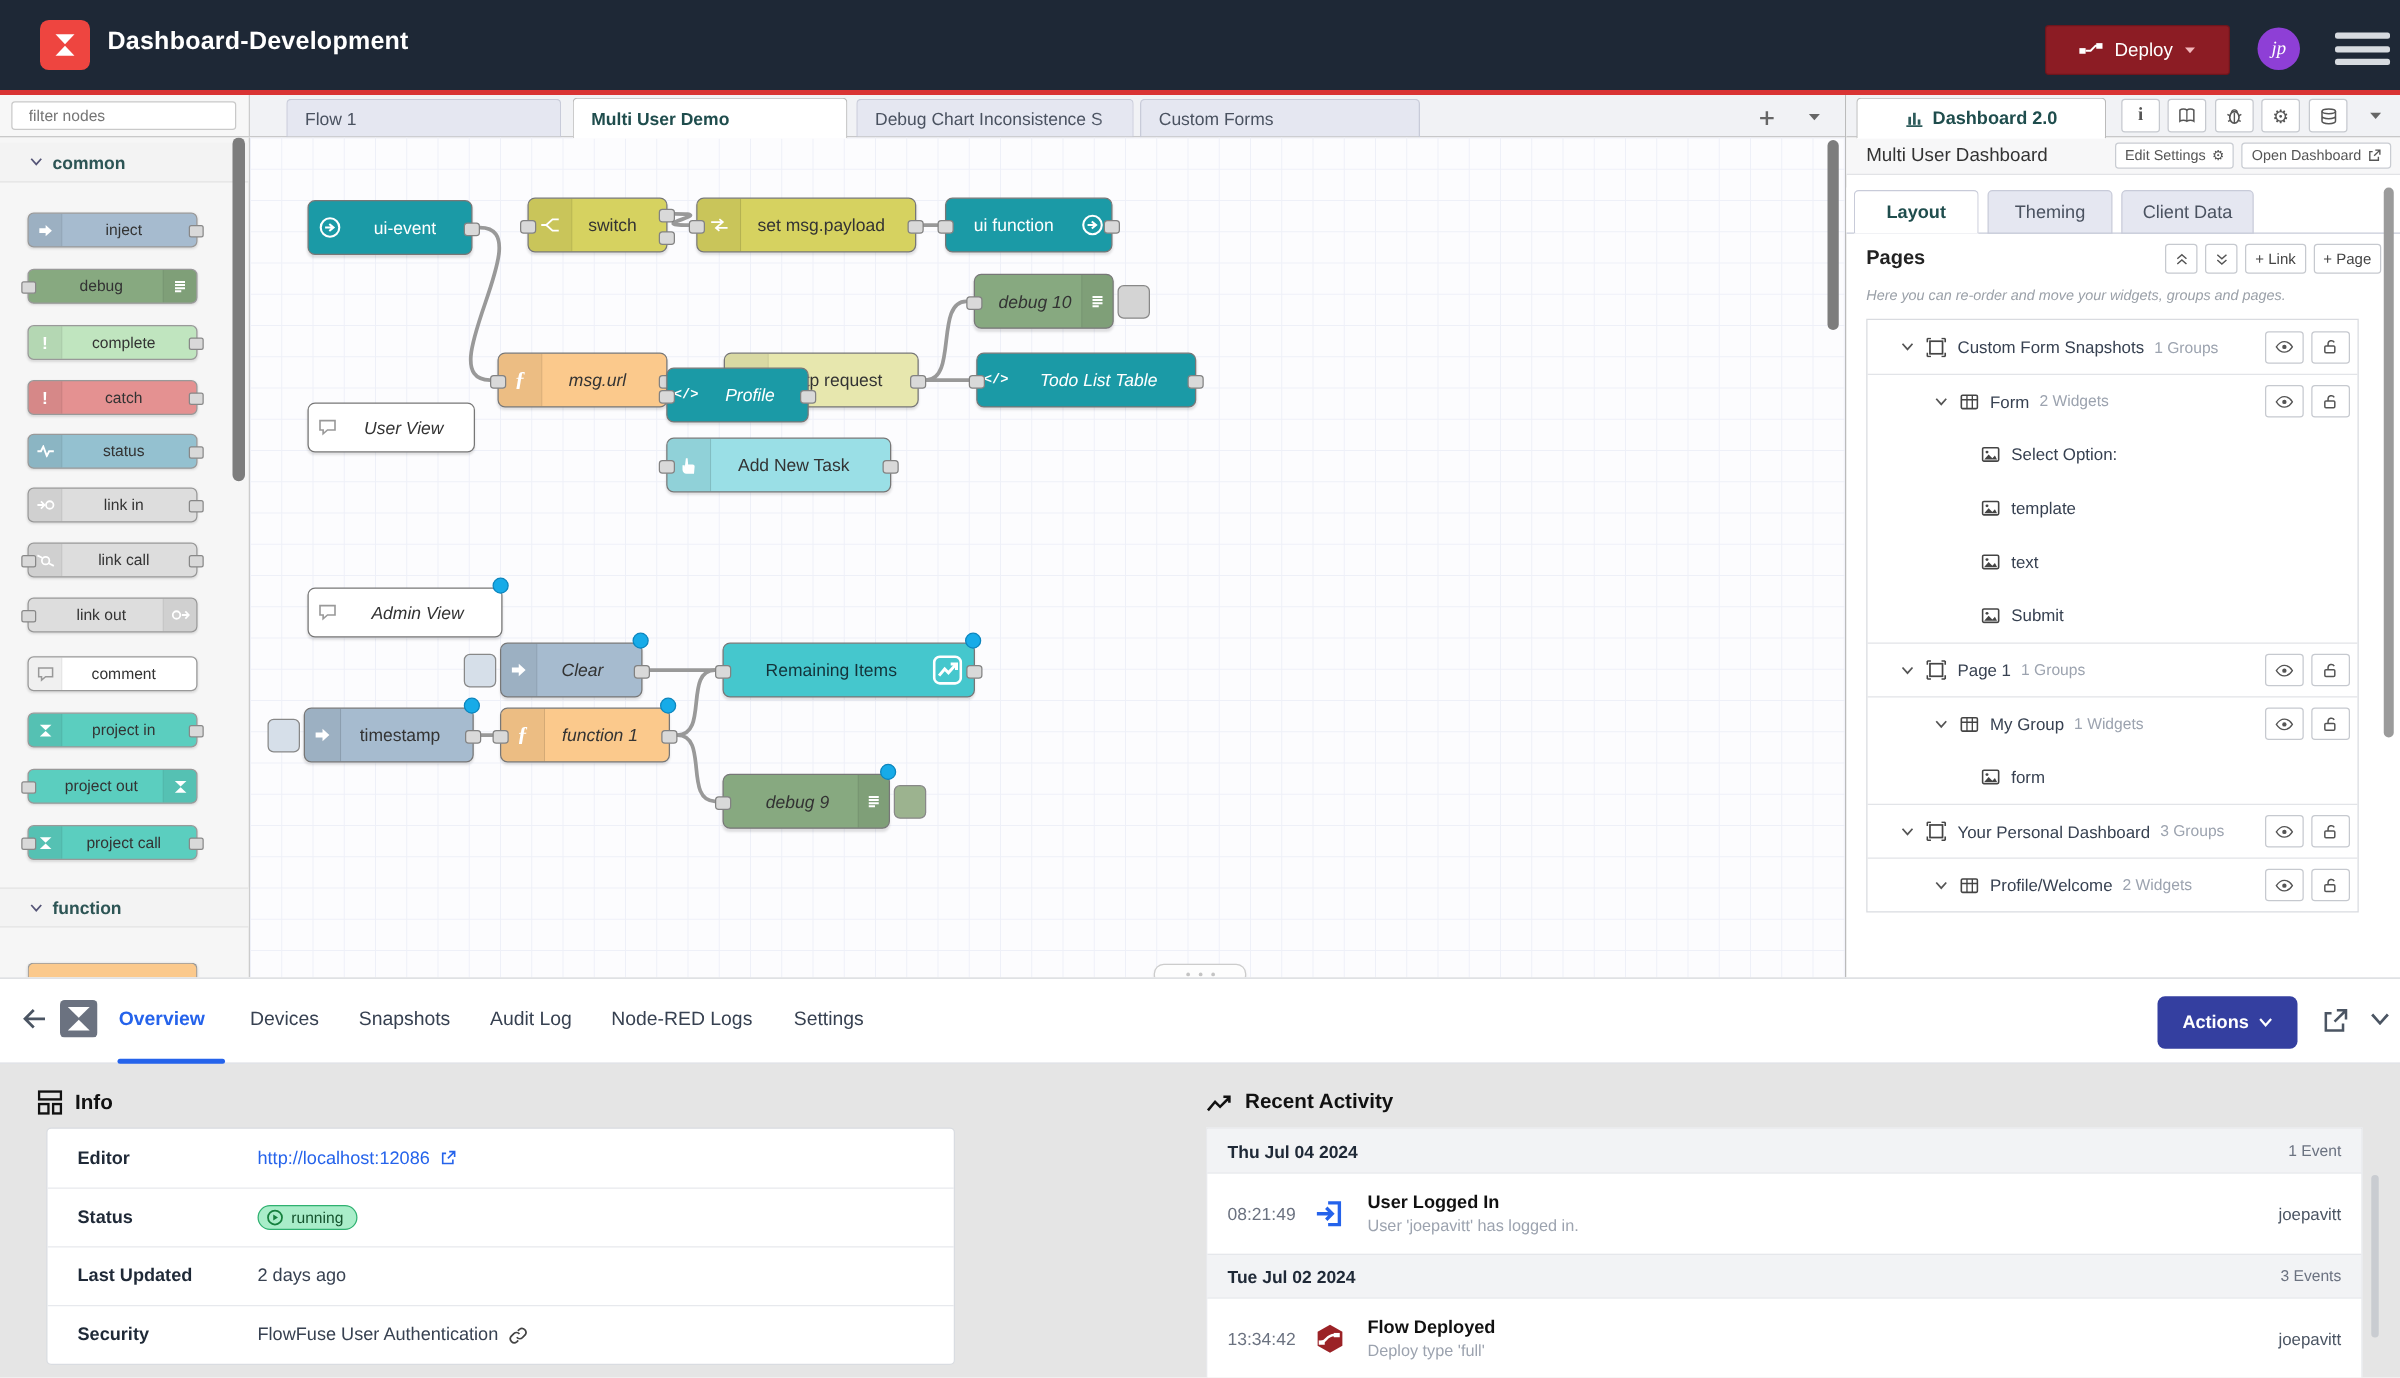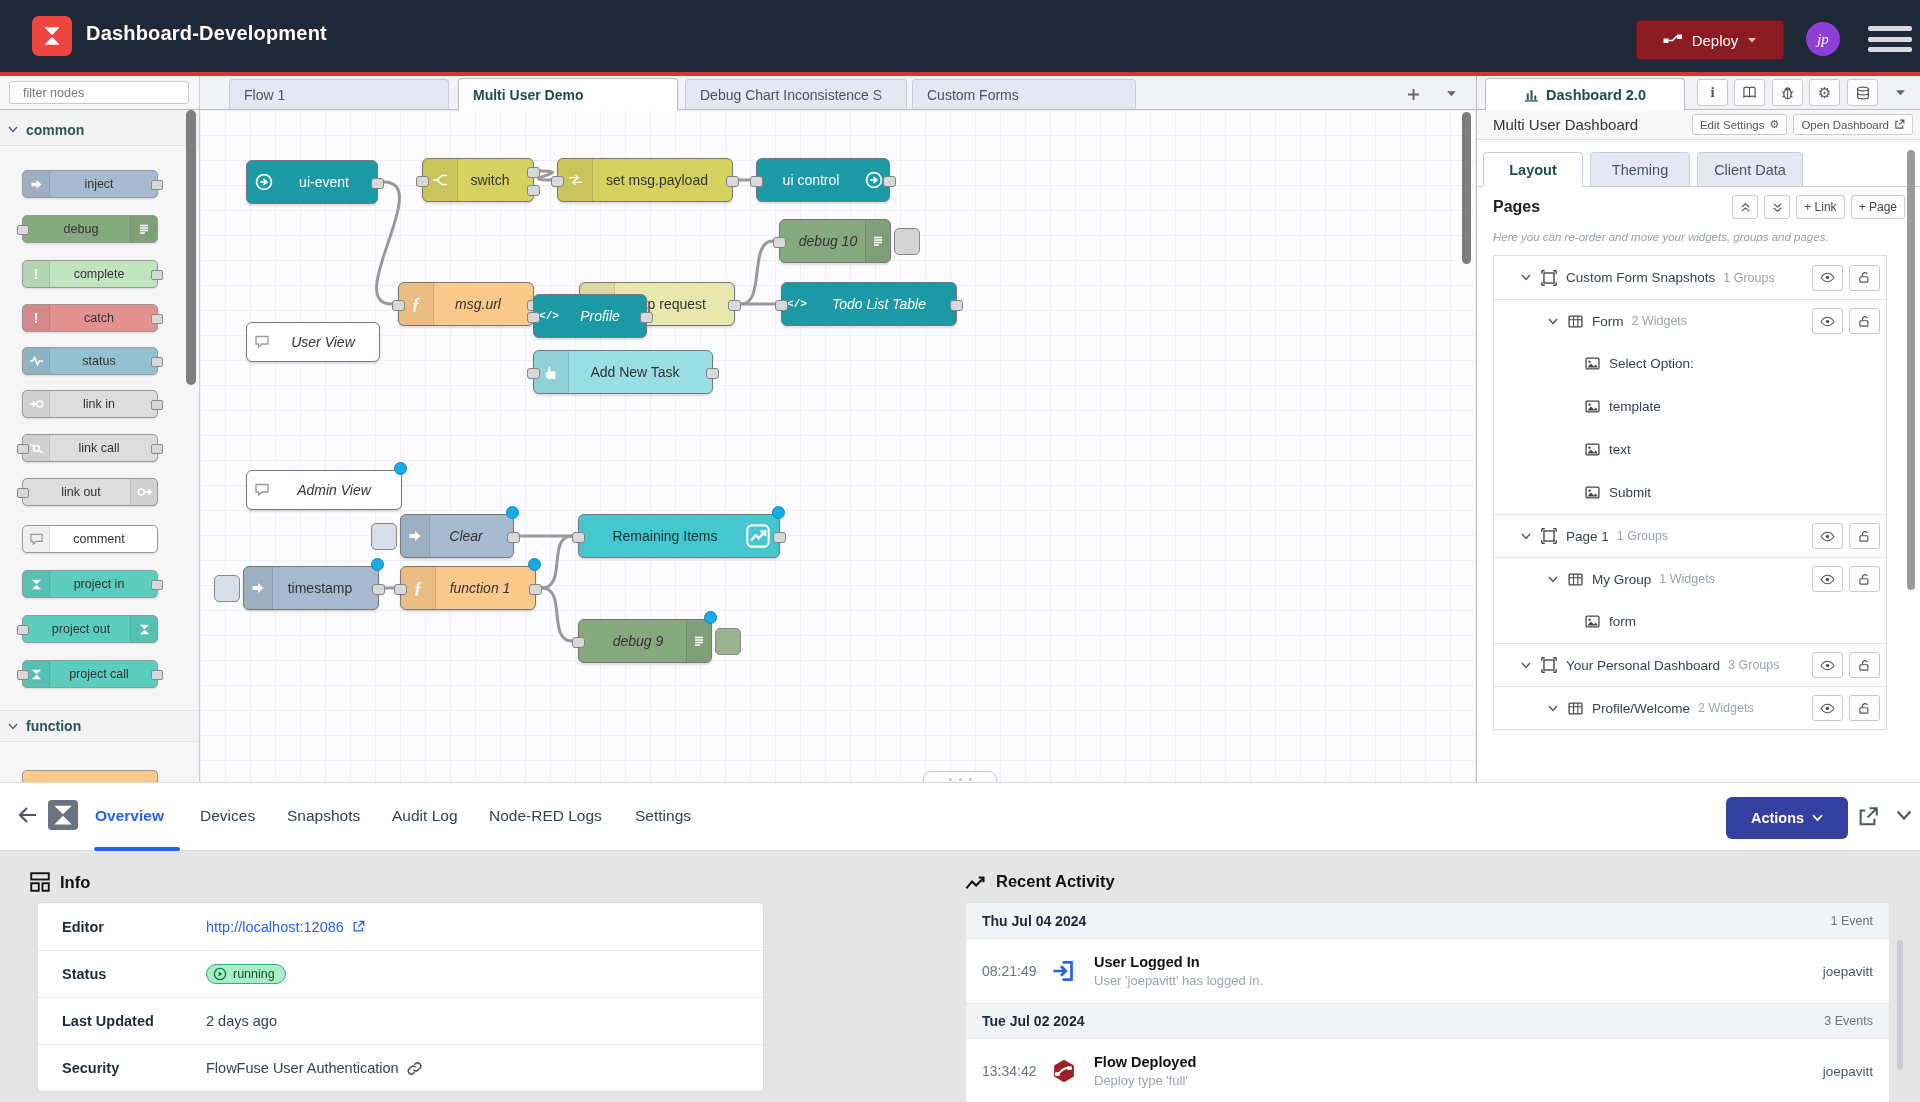--- a/index.html
+++ b/index.html
@@ -23,21 +23,21 @@
   .ftab{position:absolute;top:3px;height:31px;background:#e5e7f1;border:1px solid #c8cbd9;border-bottom:1px solid #bbb;border-radius:4px 4px 0 0;box-sizing:border-box;display:flex;align-items:center;padding:0 14px;font-size:14px;color:#4a5260;cursor:pointer;overflow:hidden;white-space:nowrap}
   .ftab.active{background:#fff;border-color:#bbb;border-bottom:1px solid #fff;color:#1f4d4d;font-weight:700;top:2px;height:33px;z-index:2}
   .ftab .fade{position:absolute;right:0;top:0;bottom:0;width:30px;background:linear-gradient(90deg,rgba(229,231,241,0),#e5e7f1)}
   .stripbtn{position:absolute;top:7px;width:26px;height:22px;display:flex;align-items:center;justify-content:center;color:#666;font-size:16px;cursor:pointer}
 
   
   #pal-head{position:absolute;left:0;top:76px;width:200px;height:34px;background:#f7f7f7;border-bottom:1px solid #bbb;border-right:1px solid #ccc;box-sizing:border-box}
   #pal-filter{position:absolute;left:9px;top:5px;width:180px;height:23px;background:#fff;border:1px solid #c9c9c9;border-radius:3px;box-sizing:border-box;display:flex;align-items:center;padding:0 6px;gap:5px}
   #pal-filter input{border:0;outline:0;flex:1;font-size:12.5px;color:#555;font-family:"Liberation Sans",sans-serif;background:transparent}
   #palette{position:absolute;left:0;top:110px;width:200px;height:672px;background:#f6f6f6;border-right:1px solid #ccc;box-sizing:border-box;overflow:hidden}
-  .pal-sec{position:absolute;left:0;width:199px;height:32px;background:#f3f3f3;border-bottom:1px solid #e3e3e3;display:flex;align-items:center;gap:8px;padding-left:8px;box-sizing:border-box;color:#2d5555;font-weight:700;font-size:14px;cursor:pointer}
+  .pal-sec{position:absolute;left:0;width:199px;height:32px;background:#f3f3f3;border-bottom:1px solid #e3e3e3;display:flex;align-items:center;gap:8px;padding-left:24px;box-sizing:border-box;color:#2d5555;font-weight:700;font-size:14px;cursor:pointer}
   .pn{position:absolute;left:22px;width:136px;height:28px;border:1px solid #999;border-radius:5px;box-shadow:0 1px 2px rgba(0,0,0,.12);box-sizing:border-box;cursor:grab}
   .pni{position:absolute;top:0;bottom:0;width:26px;background:rgba(0,0,0,.06);display:flex;align-items:center;justify-content:center}
   .pni.l{left:0;border-right:1px solid rgba(0,0,0,.08);border-radius:4px 0 0 4px}
   .pni.r{right:0;border-left:1px solid rgba(0,0,0,.08);border-radius:0 4px 4px 0}
   .pnl{position:absolute;left:26px;right:8px;line-height:26px;text-align:center;font-size:12.5px;color:#333;white-space:nowrap;overflow:hidden}
   .pnl.ir{left:8px;right:26px}
   .pp{position:absolute;width:10px;height:8px;background:#d9d9d9;border:1px solid #888;border-radius:2px;top:9px}
   .pp.l{left:-6px}.pp.r{right:-6px}
   #pal-scroll{position:absolute;left:186px;top:0;width:10px;height:275px;background:#7d7d7d;border-radius:5px}
 
@@ -99,21 +99,21 @@
   .tbtn{width:31px;height:26px;border:1px solid #c6c9cf;border-radius:3px;background:#fff;display:flex;align-items:center;justify-content:center;margin-right:6px;cursor:pointer;box-sizing:border-box}
   .ind-p{padding-left:27px}.ind-g{padding-left:54px}.ind-w{padding-left:91px}
   #sb-scroll{position:absolute;left:430px;top:74px;width:8px;height:440px;background:#9b9b9b;border-radius:4px}
 
   
   #bottom{position:absolute;left:0;top:782px;width:1920px;height:320px;background:#e5e5e5}
   #bt-bar{position:absolute;left:0;top:0;width:1920px;height:69px;background:#fff;border-top:1px solid #d5d7db;border-bottom:1px solid #d9dce1;box-sizing:border-box}
   .btab{position:absolute;top:0;height:66px;display:flex;align-items:center;font-size:15.5px;color:#374151;cursor:pointer}
   .btab.active{color:#2563eb;font-weight:600}
   #bt-underline{position:absolute;left:94px;top:64px;width:86px;height:4px;background:#2563eb;border-radius:2px}
-  #actions{position:absolute;left:1726px;top:14px;width:122px;height:42px;background:#343fa0;border-radius:6px;display:flex;align-items:center;justify-content:center;gap:8px;color:#fff;font-size:14.5px;font-weight:600;cursor:pointer}
+  #actions{position:absolute;left:1726px;top:14px;width:112px;height:42px;background:#343fa0;border-radius:6px;display:flex;align-items:center;justify-content:center;gap:8px;color:#fff;font-size:14.5px;font-weight:600;cursor:pointer}
   .sec-head{position:absolute;display:flex;align-items:center;gap:10px;font-size:16.5px;font-weight:700;color:#111}
   #info-card{position:absolute;left:37px;top:120px;width:727px;background:#fff;border:1px solid #d9dce1;border-radius:4px;box-sizing:border-box}
   .irow{display:flex;align-items:center;height:47px;padding:0 24px;box-sizing:border-box}
   .irow + .irow{border-top:1px solid #e7e9ed}
   .irow .il{width:144px;font-size:14.5px;font-weight:600;color:#1f2937}
   .irow .iv{font-size:14.5px;color:#374151;display:flex;align-items:center;gap:8px}
   .irow .iv.link{color:#2563eb;cursor:pointer}
   #pill-running{display:inline-flex;align-items:center;gap:6px;background:#a9edc9;border:1.5px solid #2fb170;border-radius:12px;padding:2px 10px 2px 6px;font-size:12.5px;color:#14532d}
   #act-card{position:absolute;left:965px;top:120px;width:925px;background:#fff;border:1px solid #e2e4e8;box-sizing:border-box}
   .drow{display:flex;align-items:center;height:36px;background:#f2f3f5;border-bottom:1px solid #e5e7eb;padding:0 16px;box-sizing:border-box}
@@ -389,21 +389,21 @@
       <i class="p out"></i>
     </div>
 
     <div class="node c-teal" style="left:556px;top:48px;width:134px">
       <span class="nicon plain" style="right:0;width:30px">
         <svg width="18" height="18" viewBox="0 0 16 16">
             <circle cx="8" cy="8" r="6.6" fill="none" stroke="#fff" stroke-width="1.5"></circle>
             <path d="M4.5 8h5M7.5 5.5L10.5 8l-3 2.5" stroke="#fff" stroke-width="1.5" fill="none"></path>
           </svg>
       </span>
-      <span class="nlabel w ir">ui control</span>
+      <span class="nlabel w ir">ui function</span>
       <i class="p in"></i>
       <i class="p out"></i>
     </div>
 
     <div class="node c-debug" style="left:579px;top:109px;width:112px">
       <span class="nicon r" style="width:24px">
         <svg width="12" height="12" viewBox="0 0 12 12">
             <path d="M2 2.5h8M2 5h8M2 7.5h8M2 10h5" stroke="#fff" stroke-width="1.6"></path>
           </svg>
       </span>

